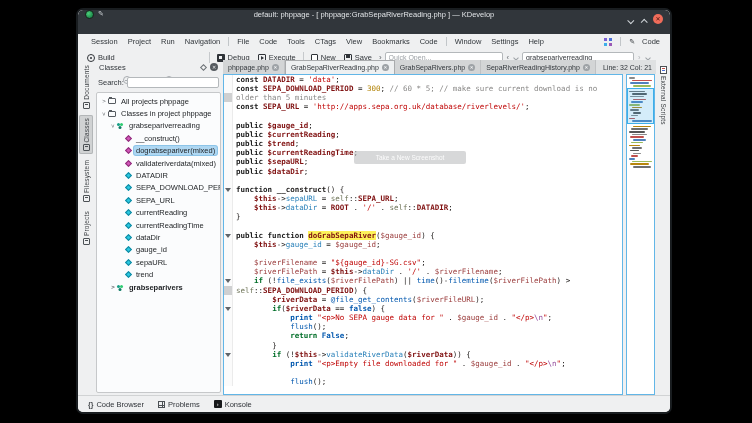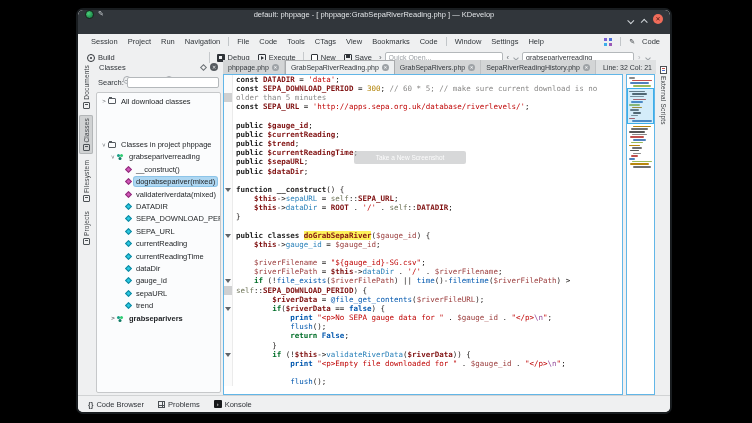--- a/index.html
+++ b/index.html
@@ -280,23 +280,23 @@
           </span>
         </div>
         <div class="search-row">
           <span>Search:</span>
           <input value="" style="">
         </div>
         <div class="tree" id="class-tree">
             <div class="trow" style="padding-left: 3px;">
               <span class="exp">&gt;</span>
               <span class="nicon ticon-folder"></span>
-              <span class="lbl">All download classes</span>
-            </div>
-            <div class="trow" style="padding-left: 3px; margin-top: 31px;">
+              <span class="lbl">All projects phppage</span>
+            </div>
+            <div class="trow" style="padding-left: 3px;">
               <span class="exp open">&gt;</span>
               <span class="nicon ticon-folder"></span>
               <span class="lbl">Classes in project phppage</span>
             </div>
             <div class="trow" style="padding-left: 12px;">
               <span class="exp open">&gt;</span>
               <span class="nicon ticon-class"></span>
               <span class="lbl">grabsepariverreading</span>
             </div>
             <div class="trow" style="padding-left: 21px;">
@@ -456,21 +456,21 @@
                 <span class="txt"><span class="t-o">}</span></span>
               </div>
               <div class="code-row">
                 <span class="gut"></span>
                 <span class="txt"></span>
               </div>
               <div class="code-row">
                 <span class="gut">
                   <span class="fold"></span>
                 </span>
-                <span class="txt"><span class="t-k">public classes</span><span class="t-o"> </span><span class="t-hl">doGrabSepaRiver</span><span class="t-o">(</span><span class="t-v">$gauge_id</span><span class="t-o">) {</span></span>
+                <span class="txt"><span class="t-k">public function</span><span class="t-o"> </span><span class="t-hl">doGrabSepaRiver</span><span class="t-o">(</span><span class="t-v">$gauge_id</span><span class="t-o">) {</span></span>
               </div>
               <div class="code-row">
                 <span class="gut"></span>
                 <span class="txt">    <span class="t-vb">$this</span><span class="t-o">-&gt;</span><span class="t-m">gauge_id</span><span class="t-o"> = </span><span class="t-v">$gauge_id</span><span class="t-o">;</span></span>
               </div>
               <div class="code-row">
                 <span class="gut"></span>
                 <span class="txt"></span>
               </div>
               <div class="code-row">

